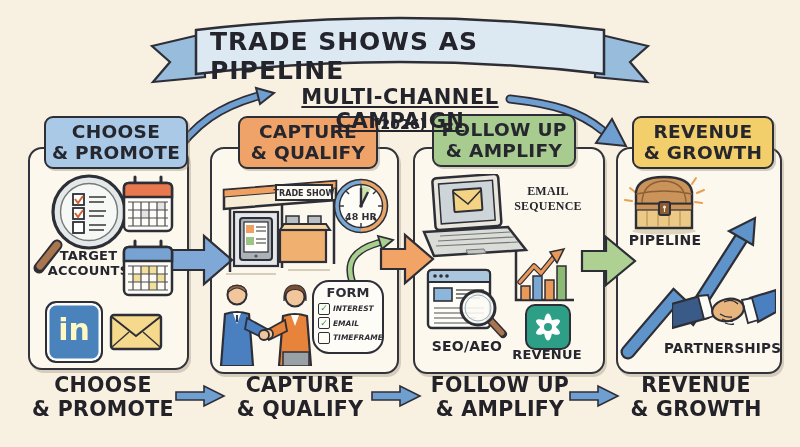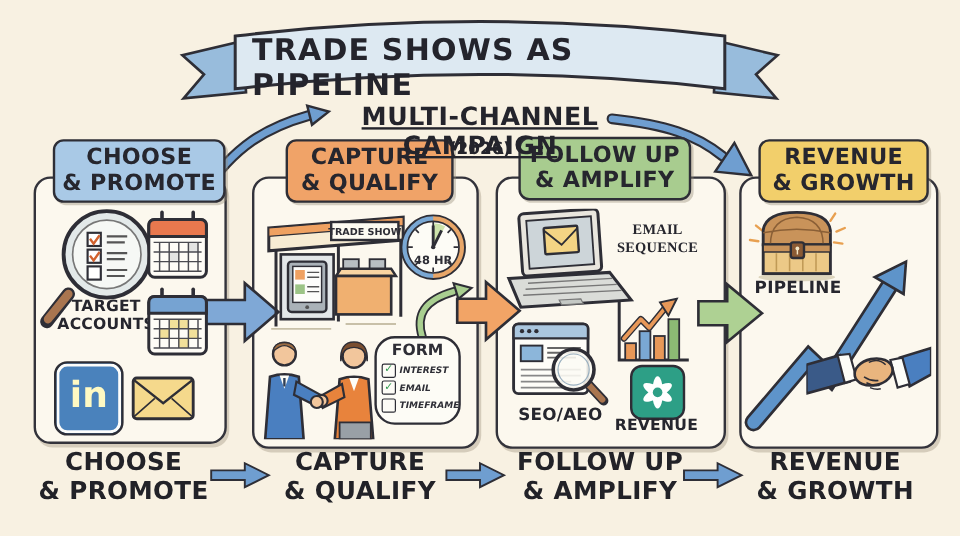--- a/index.html
+++ b/index.html
@@ -338,20 +338,21 @@
   </svg>
 
   <svg class="icon-svg" style="left:672px;top:278px;" width="104" height="62" viewBox="0 0 104 62">
     <polygon points="0,26 28,18 36,40 0,50" fill="#3a5a88" stroke="#2e2e36" stroke-width="2.2"></polygon>
     <polygon points="26,18 36,17 42,38 32,41" fill="#fdfdf8" stroke="#2e2e36" stroke-width="1.8"></polygon>
     <polygon points="104,12 78,20 86,44 104,34" fill="#4a7fc0" stroke="#2e2e36" stroke-width="2.2"></polygon>
     <polygon points="70,22 80,20 86,42 76,45" fill="#fdfdf8" stroke="#2e2e36" stroke-width="1.8"></polygon>
     <ellipse cx="56" cy="32" rx="16" ry="11" transform="rotate(-12 56 32)" fill="#e9b57e" stroke="#2e2e36" stroke-width="2.2"></ellipse>
     <path d="M48,36 q6,4 12,3 M50,41 q6,3 11,2 M53,45 q5,2 9,1 M52,24 q8,-4 14,2" fill="none" stroke="#2e2e36" stroke-width="1.3"></path>
   </svg>
+  <div class="icon-label" style="left:664px;top:340px;width:112px;font-size:13.5px;">PARTNERSHIPS</div>
 
   <div class="footer-step pre" style="left:30px;top:374px;width:146px;">CHOOSE
 &amp; PROMOTE</div>
   <div class="footer-step pre" style="left:232px;top:374px;width:136px;">CAPTURE
 &amp; QUALIFY</div>
   <div class="footer-step pre" style="left:430px;top:374px;width:140px;">FOLLOW UP
 &amp; AMPLIFY</div>
   <div class="footer-step pre" style="left:626px;top:374px;width:140px;">REVENUE
 &amp; GROWTH</div>
 

